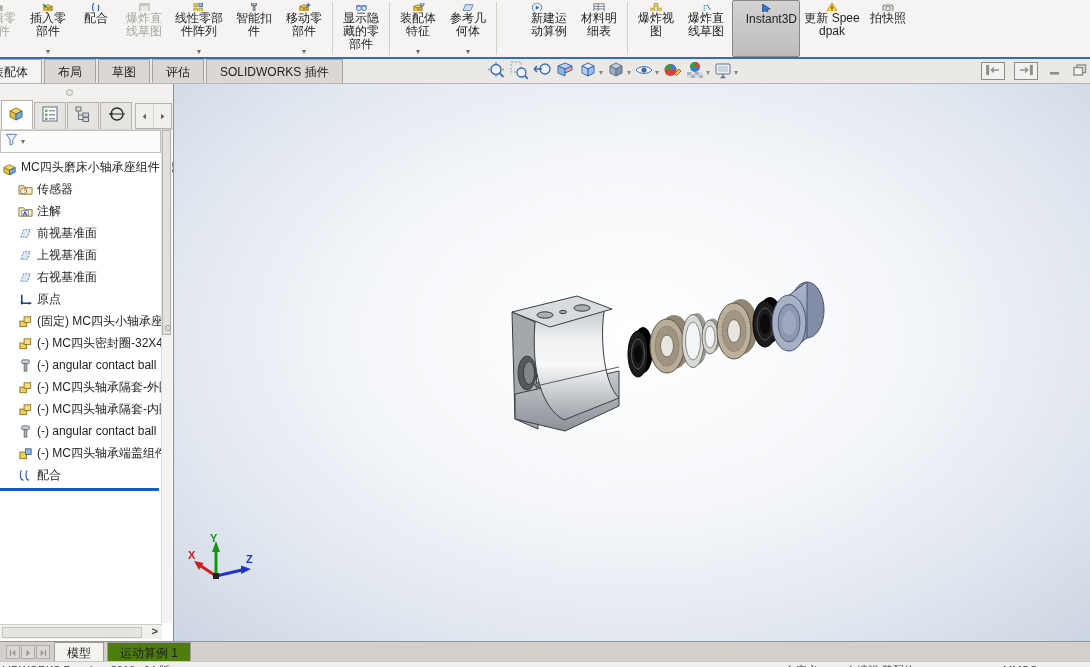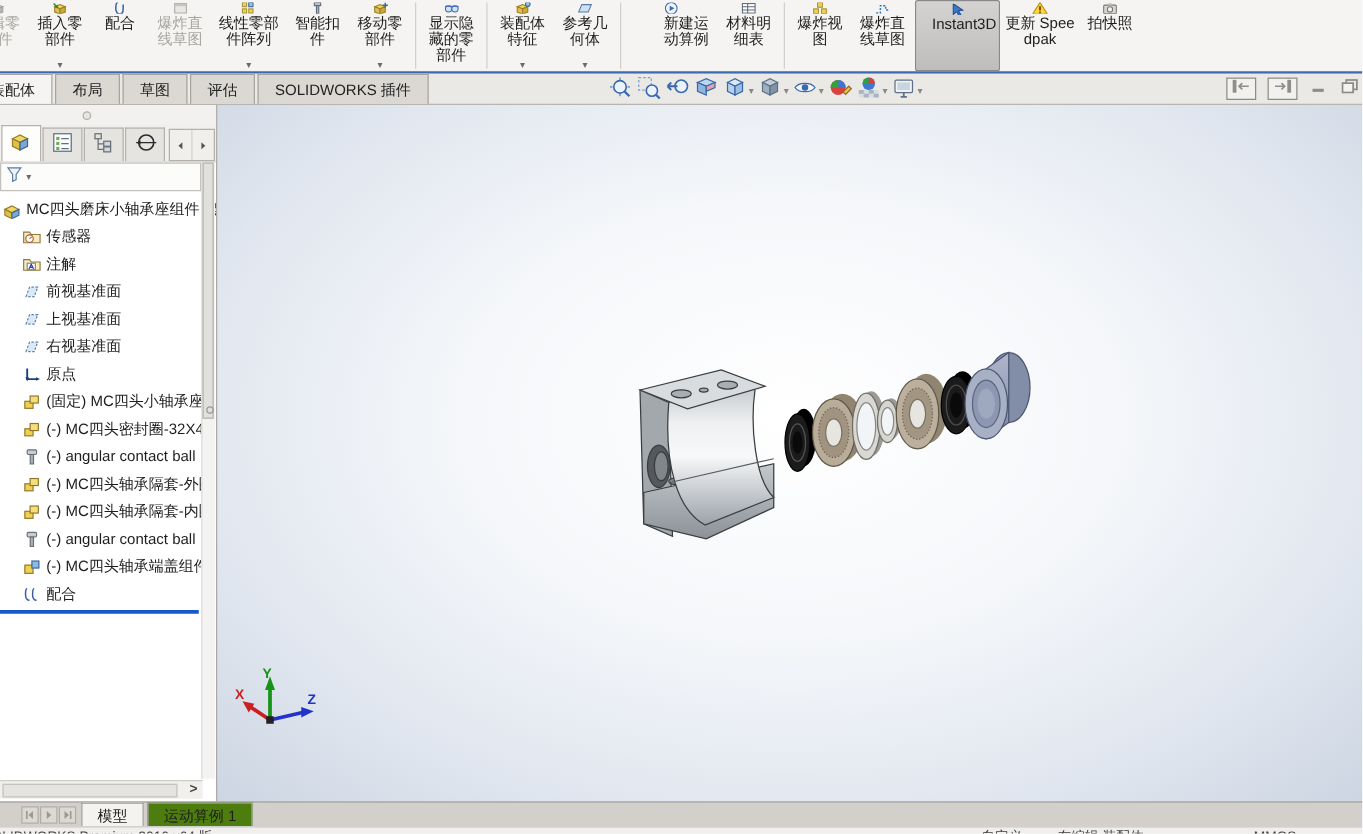--- a/index.html
+++ b/index.html
@@ -55,21 +55,21 @@
   .vthumb::after{content:"";position:absolute;left:2px;bottom:3px;width:4px;height:4px;border-radius:50%;border:1px solid #9a9894;}
   .hscroll{position:absolute;left:0;bottom:2px;width:162px;height:14px;background:#f1f0ed;border-top:1px solid #cfcdc9;}
   .htrack{position:absolute;left:2px;top:2px;width:138px;height:9px;background:#e6e4e0;border:1px solid #c6c4c0;}
   .hexpand{position:absolute;right:4px;top:0px;font-size:11px;font-weight:bold;color:#444;cursor:pointer;}
   
   .viewport{position:relative;flex:1;overflow:hidden;
     background:radial-gradient(ellipse at 50% 45%, #ffffff 0%, #f5f7fa 40%, #e0e6ef 75%, #ccd5e2 100%);}
   .triad{position:absolute;left:10px;top:448px;}
   .triad text{font-size:11px;font-weight:bold;font-family:"Liberation Sans","DejaVu Sans",sans-serif;}
   
-  .doctabs{height:19px;background:#d3d0cb;border-top:1px solid #98958f;display:flex;align-items:flex-end;padding-left:17px;}
+  .doctabs{height:19px;background:#d3d0cb;border-top:1px solid #98958f;display:flex;align-items:flex-end;padding-left:6px;}
   .dnav{box-sizing:border-box;width:14px;height:14px;margin:0 1px 2px 0;border:1px solid #b0ada8;background:#dcd9d4;
         display:flex;align-items:center;justify-content:center;}
   .dtab{box-sizing:border-box;height:19px;padding:2px 12px 0;font-size:12px;background:#4d7c0f;
         border:1px solid #a19e99;border-bottom:none;margin-left:3px;white-space:nowrap;}
   .dtab.active{background:#f4f3f0;}
   
   .statusbar{position:relative;height:8px;background:#f0efed;border-top:1px solid #c9c7c3;overflow:hidden;
              font-size:11px;color:#3c3c3c;line-height:15px;}
   .statusbar span{position:absolute;top:1px;white-space:nowrap;}
 </style>

